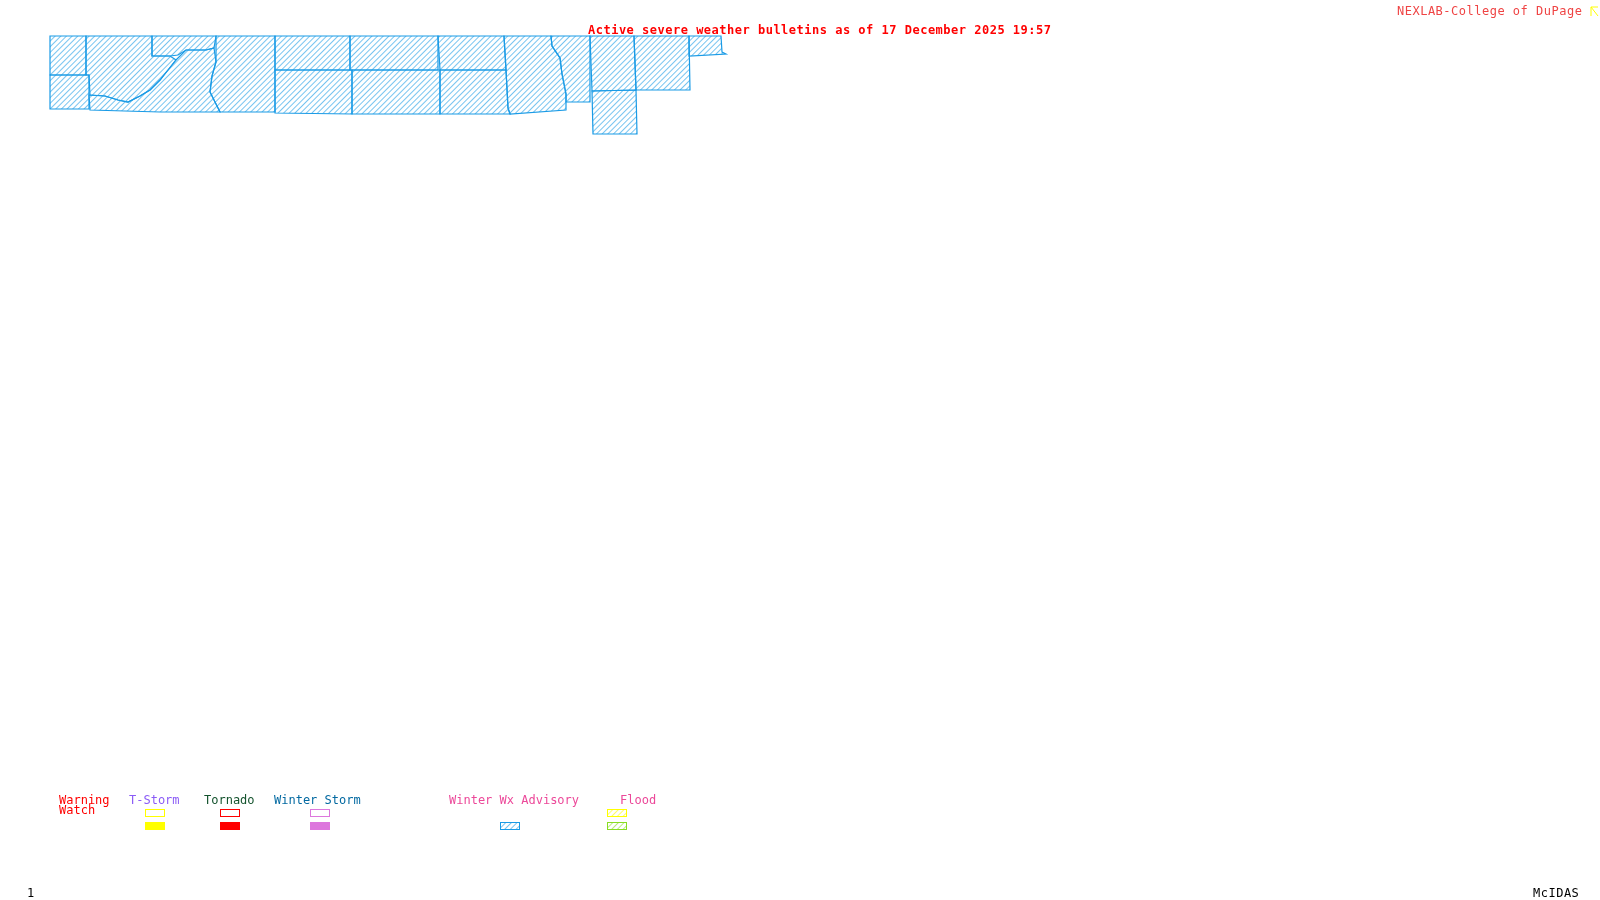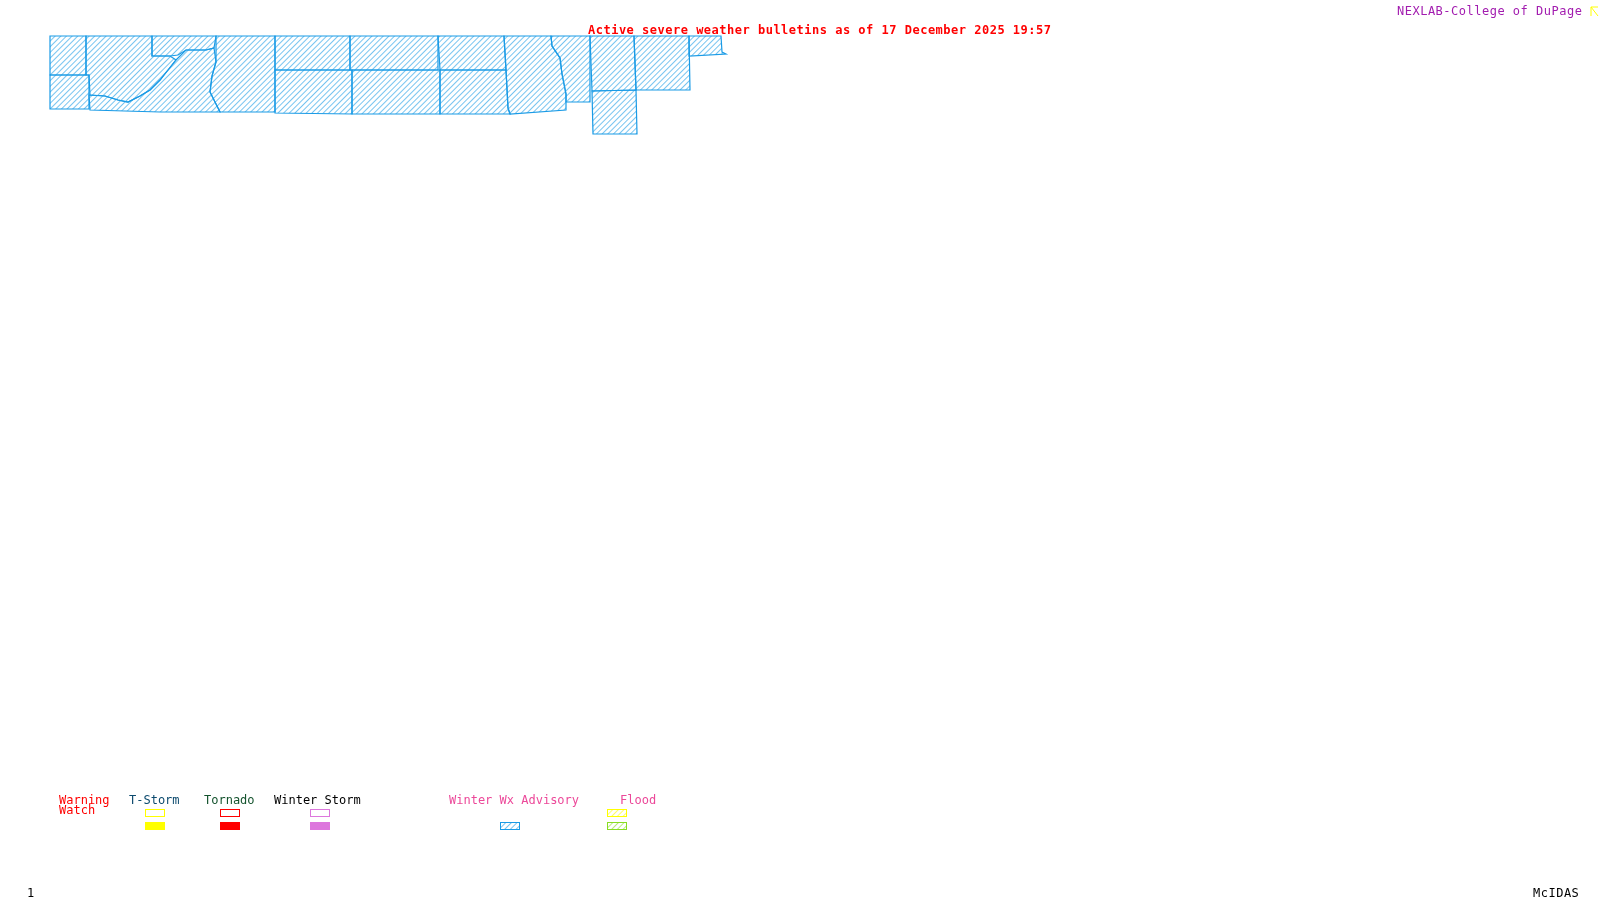--- a/index.html
+++ b/index.html
@@ -1,20 +1,20 @@
 <!DOCTYPE html>
 <html><head>
 <meta charset="utf-8">
 <style>
   html, body { margin:0; padding:0; background:#ffffff; }
   body { width:1600px; height:900px; position:relative; overflow:hidden;
          font-family:"DejaVu Sans Mono", monospace; font-size:12px; }
   .txt { position:absolute; white-space:pre; line-height:12px; letter-spacing:0.5px; }
   #title { left:588px; top:24px; color:#ff0000;font-weight:bold; }
-  #credit { left:1397px; top:5px; color:#a21caf; }
+  #credit { left:1397px; top:5px; color:#ef4444; }
   #frame-num { left:27px; top:887px; color:#000000; }
   #brand { left:1533px; top:887px; color:#000000; }
   svg#map { position:absolute; left:0; top:0; }
   .leg-label { position:absolute; white-space:pre; font-size:12px; line-height:12px; }
   .row-label { position:absolute; white-space:pre; font-size:12px; line-height:12px; color:#ff0000; }
   .swatch { position:absolute; width:20px; height:8px; box-sizing:border-box; }
 </style>
 </head>
 <body>
 
@@ -55,29 +55,29 @@
 <div class="txt" id="title">Active severe weather bulletins as of 17 December 2025 19:57</div>
 <div class="txt" id="credit">NEXLAB-College of DuPage</div>
 <svg style="position:absolute;left:1590px;top:6px" width="9" height="11" viewBox="0 0 9 11">
   <path d="M1,1 L1,10 M1,1 L8,1 M1,1 L8,10" stroke="#ffff00" stroke-width="1" fill="none"></path>
 </svg>
 
 <div>
   <div class="row-label" style="left:59px;top:804px">Watch</div>
   <div class="row-label" style="left:59px;top:794px">Warning</div>
 
-  <div class="leg-label" style="left:129px;top:794px;color:#0c4a6e">T-Storm</div>
+  <div class="leg-label" style="left:129px;top:794px;color:#8b5cf6">T-Storm</div>
   <div class="swatch" style="left:145px;top:809px;border:1px solid #ffff00"></div>
   <div class="swatch" style="left:145px;top:822px;background:#ffff00"></div>
 
   <div class="leg-label" style="left:204px;top:794px;color:#14532d">Tornado</div>
   <div class="swatch" style="left:220px;top:809px;border:1px solid #ff0000"></div>
   <div class="swatch" style="left:220px;top:822px;background:#ff0000"></div>
 
-  <div class="leg-label" style="left:274px;top:794px;color:#000000">Winter Storm</div>
+  <div class="leg-label" style="left:274px;top:794px;color:#0369a1">Winter Storm</div>
   <div class="swatch" style="left:310px;top:809px;border:1px solid #dd77dd"></div>
   <div class="swatch" style="left:310px;top:822px;background:#dd77dd"></div>
 
   <div class="leg-label" style="left:449px;top:794px;color:#ec4899">Winter Wx Advisory</div>
   <svg class="swatch" style="left:500px;top:822px" width="20" height="8">
     <rect x="0.5" y="0.5" width="19" height="7" fill="url(#hatch-blue)" stroke="#1a9be6" stroke-width="1"></rect>
   </svg>
 
   <div class="leg-label" style="left:620px;top:794px;color:#ec4899">Flood</div>
   <svg class="swatch" style="left:607px;top:809px" width="20" height="8">

